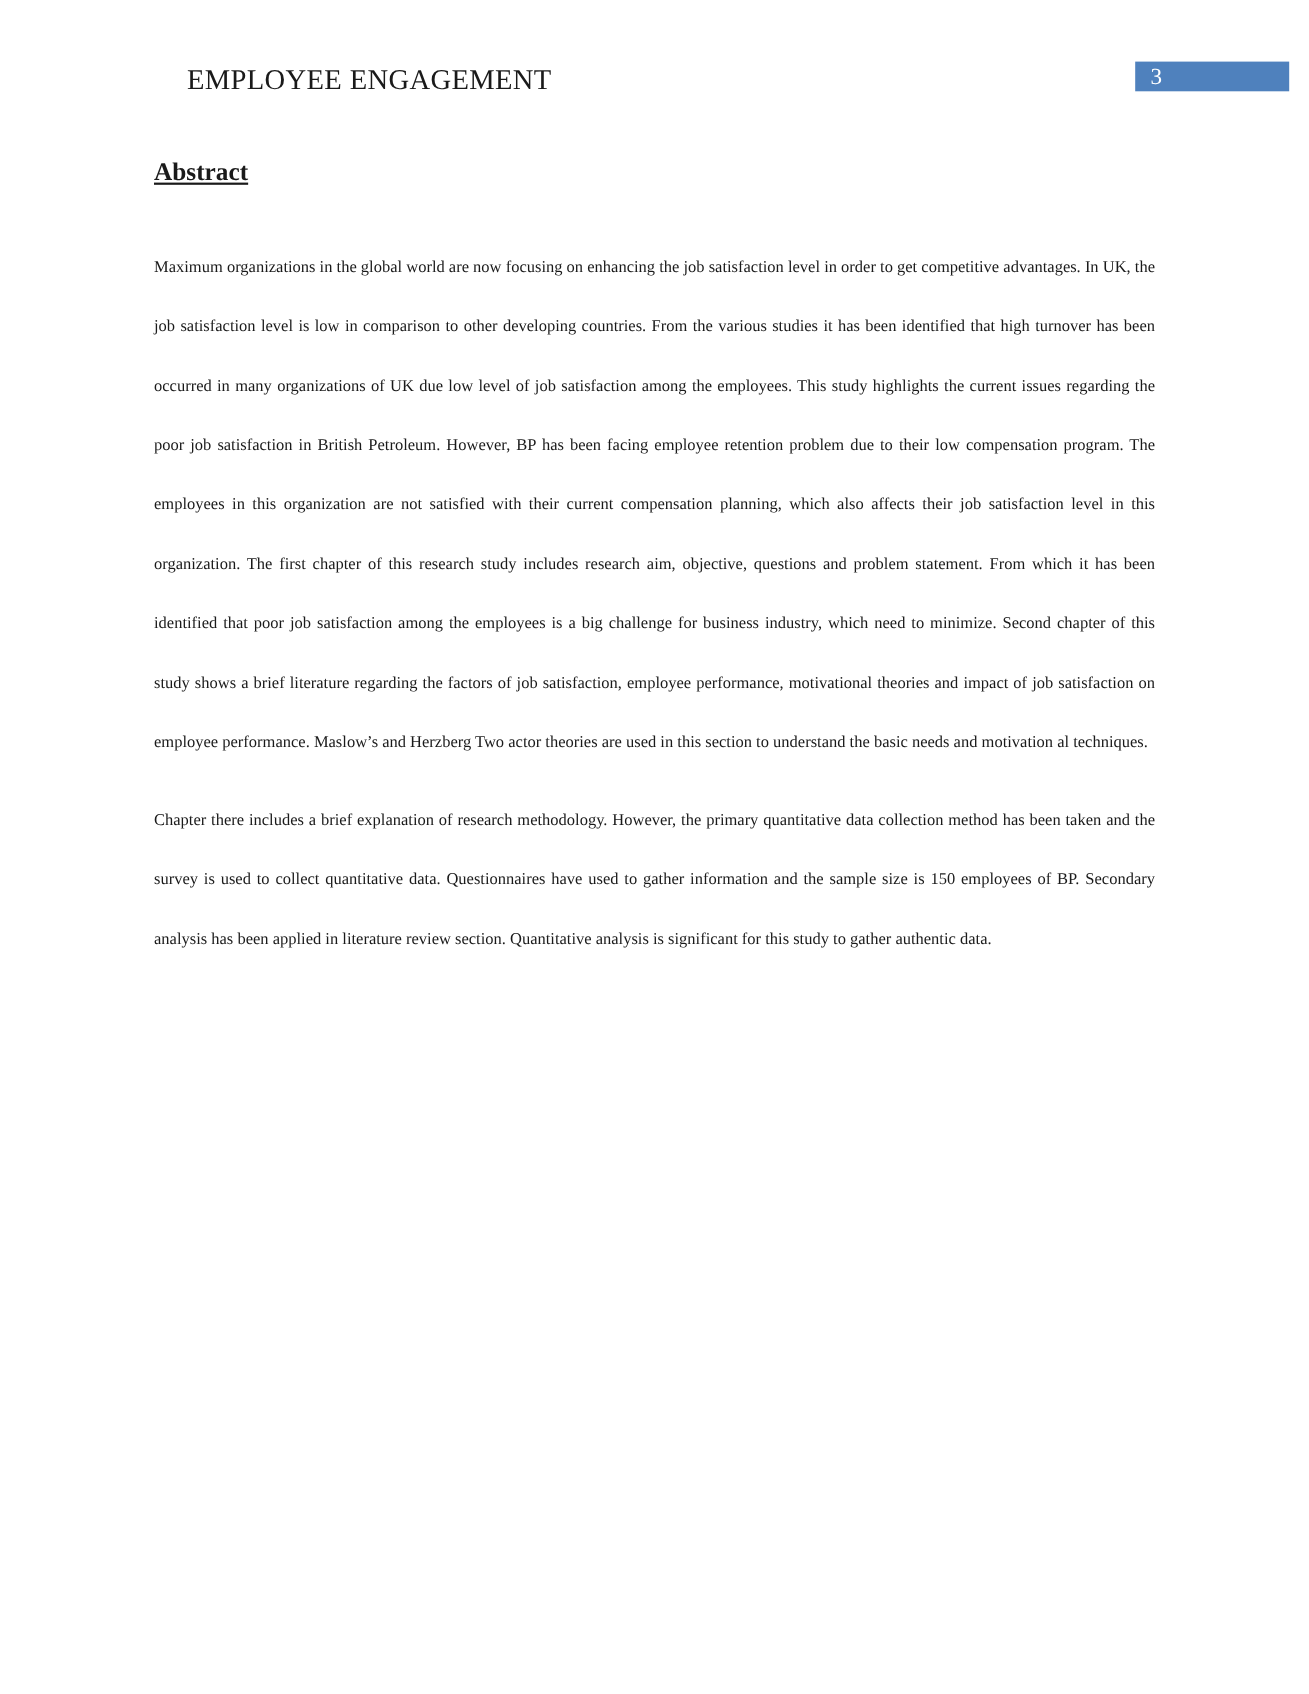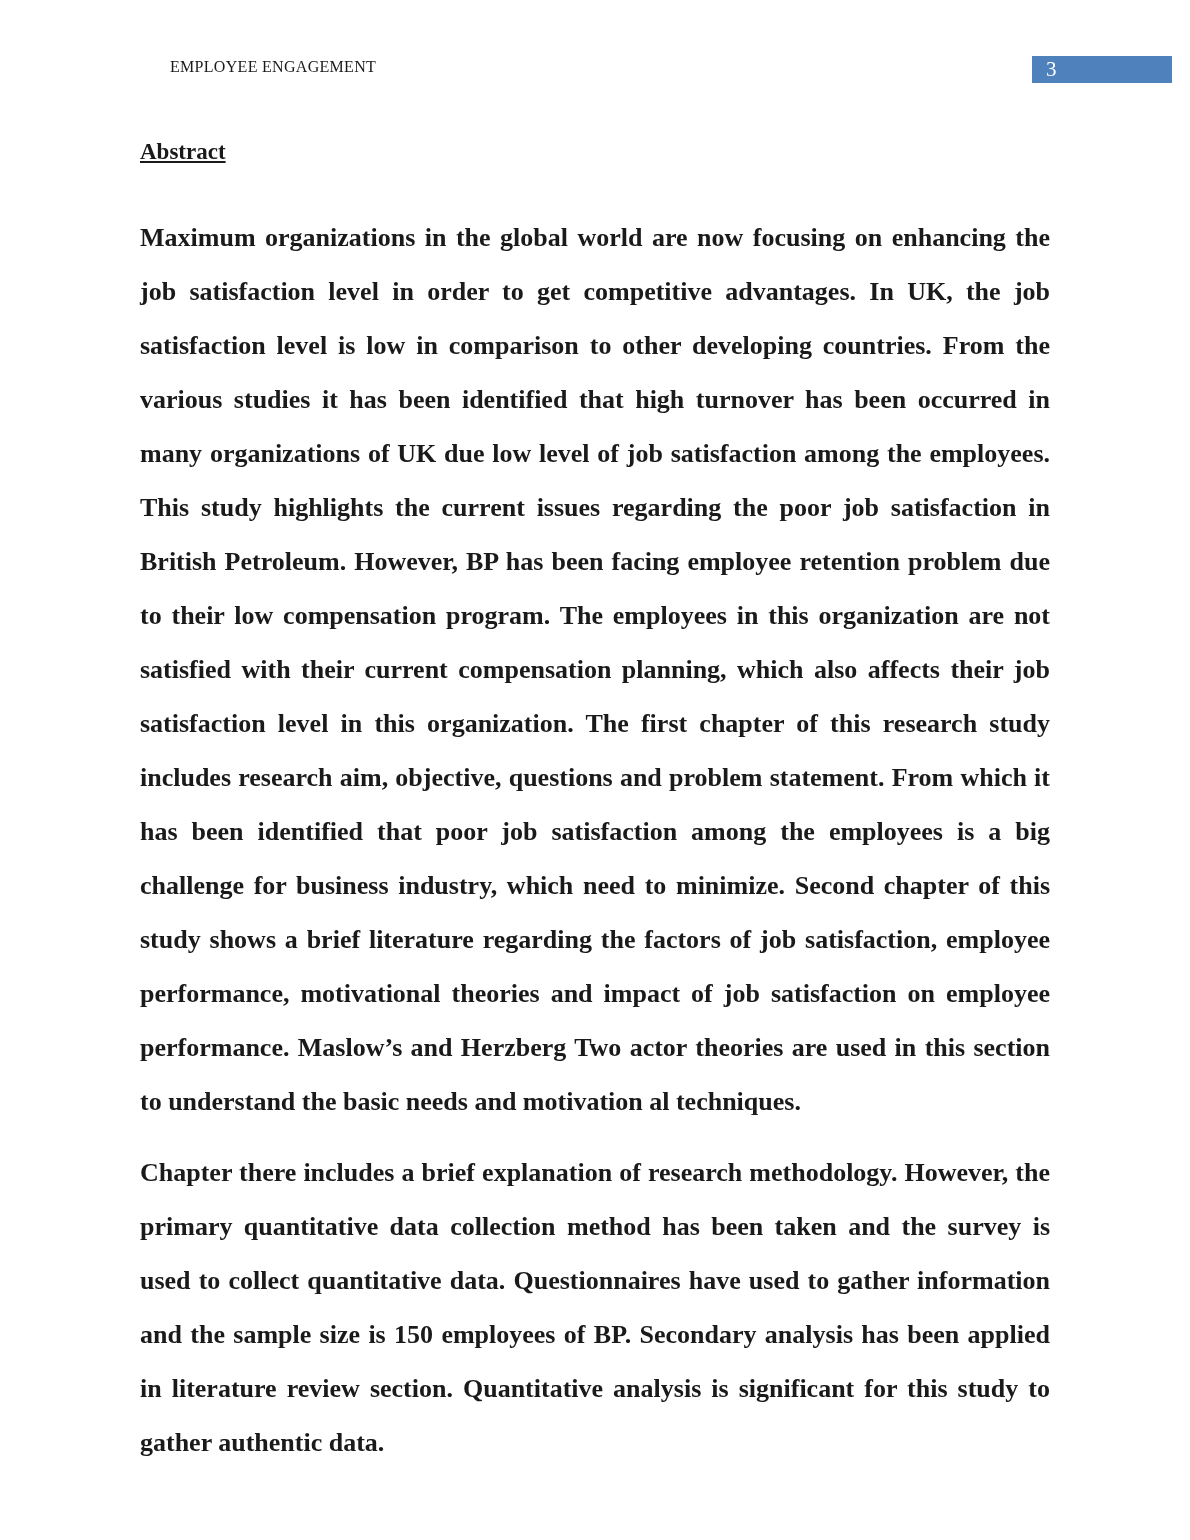--- a/index.html
+++ b/index.html
@@ -22,21 +22,21 @@
   }
 
   .page-header {
     display: flex;
     justify-content: space-between;
     align-items: flex-start;
     padding: 56px 18px 0 170px;
   }
 
   .running-head {
-    font-size: 16px;
+    font-size: 26px;
     letter-spacing: 0.3px;
     color: #1a1a1a;
     padding-top: 2px;
   }
 
   .page-number-badge {
     width: 140px;
     height: 27px;
     background: #4f81bd;
     color: #ffffff;
@@ -52,27 +52,26 @@
   .section-heading {
     font-size: 23px;
     font-weight: bold;
     margin-top: 56px;
     margin-bottom: 46px;
     color: #1a1a1a;
     text-decoration: underline;
   }
 
   .body-paragraph {
-    font-size: 26px;
+    font-size: 15px;
     line-height: 54px;
     text-align: justify;
     text-justify: inter-word;
     color: #1a1a1a;
     margin-bottom: 17px;
-    font-weight: bold;
   }
 </style>
 </head>
 <body>
 
 <div class="page">
 
   <div class="page-header">
     <div class="running-head">EMPLOYEE ENGAGEMENT</div>
     <div class="page-number-badge">3</div>

